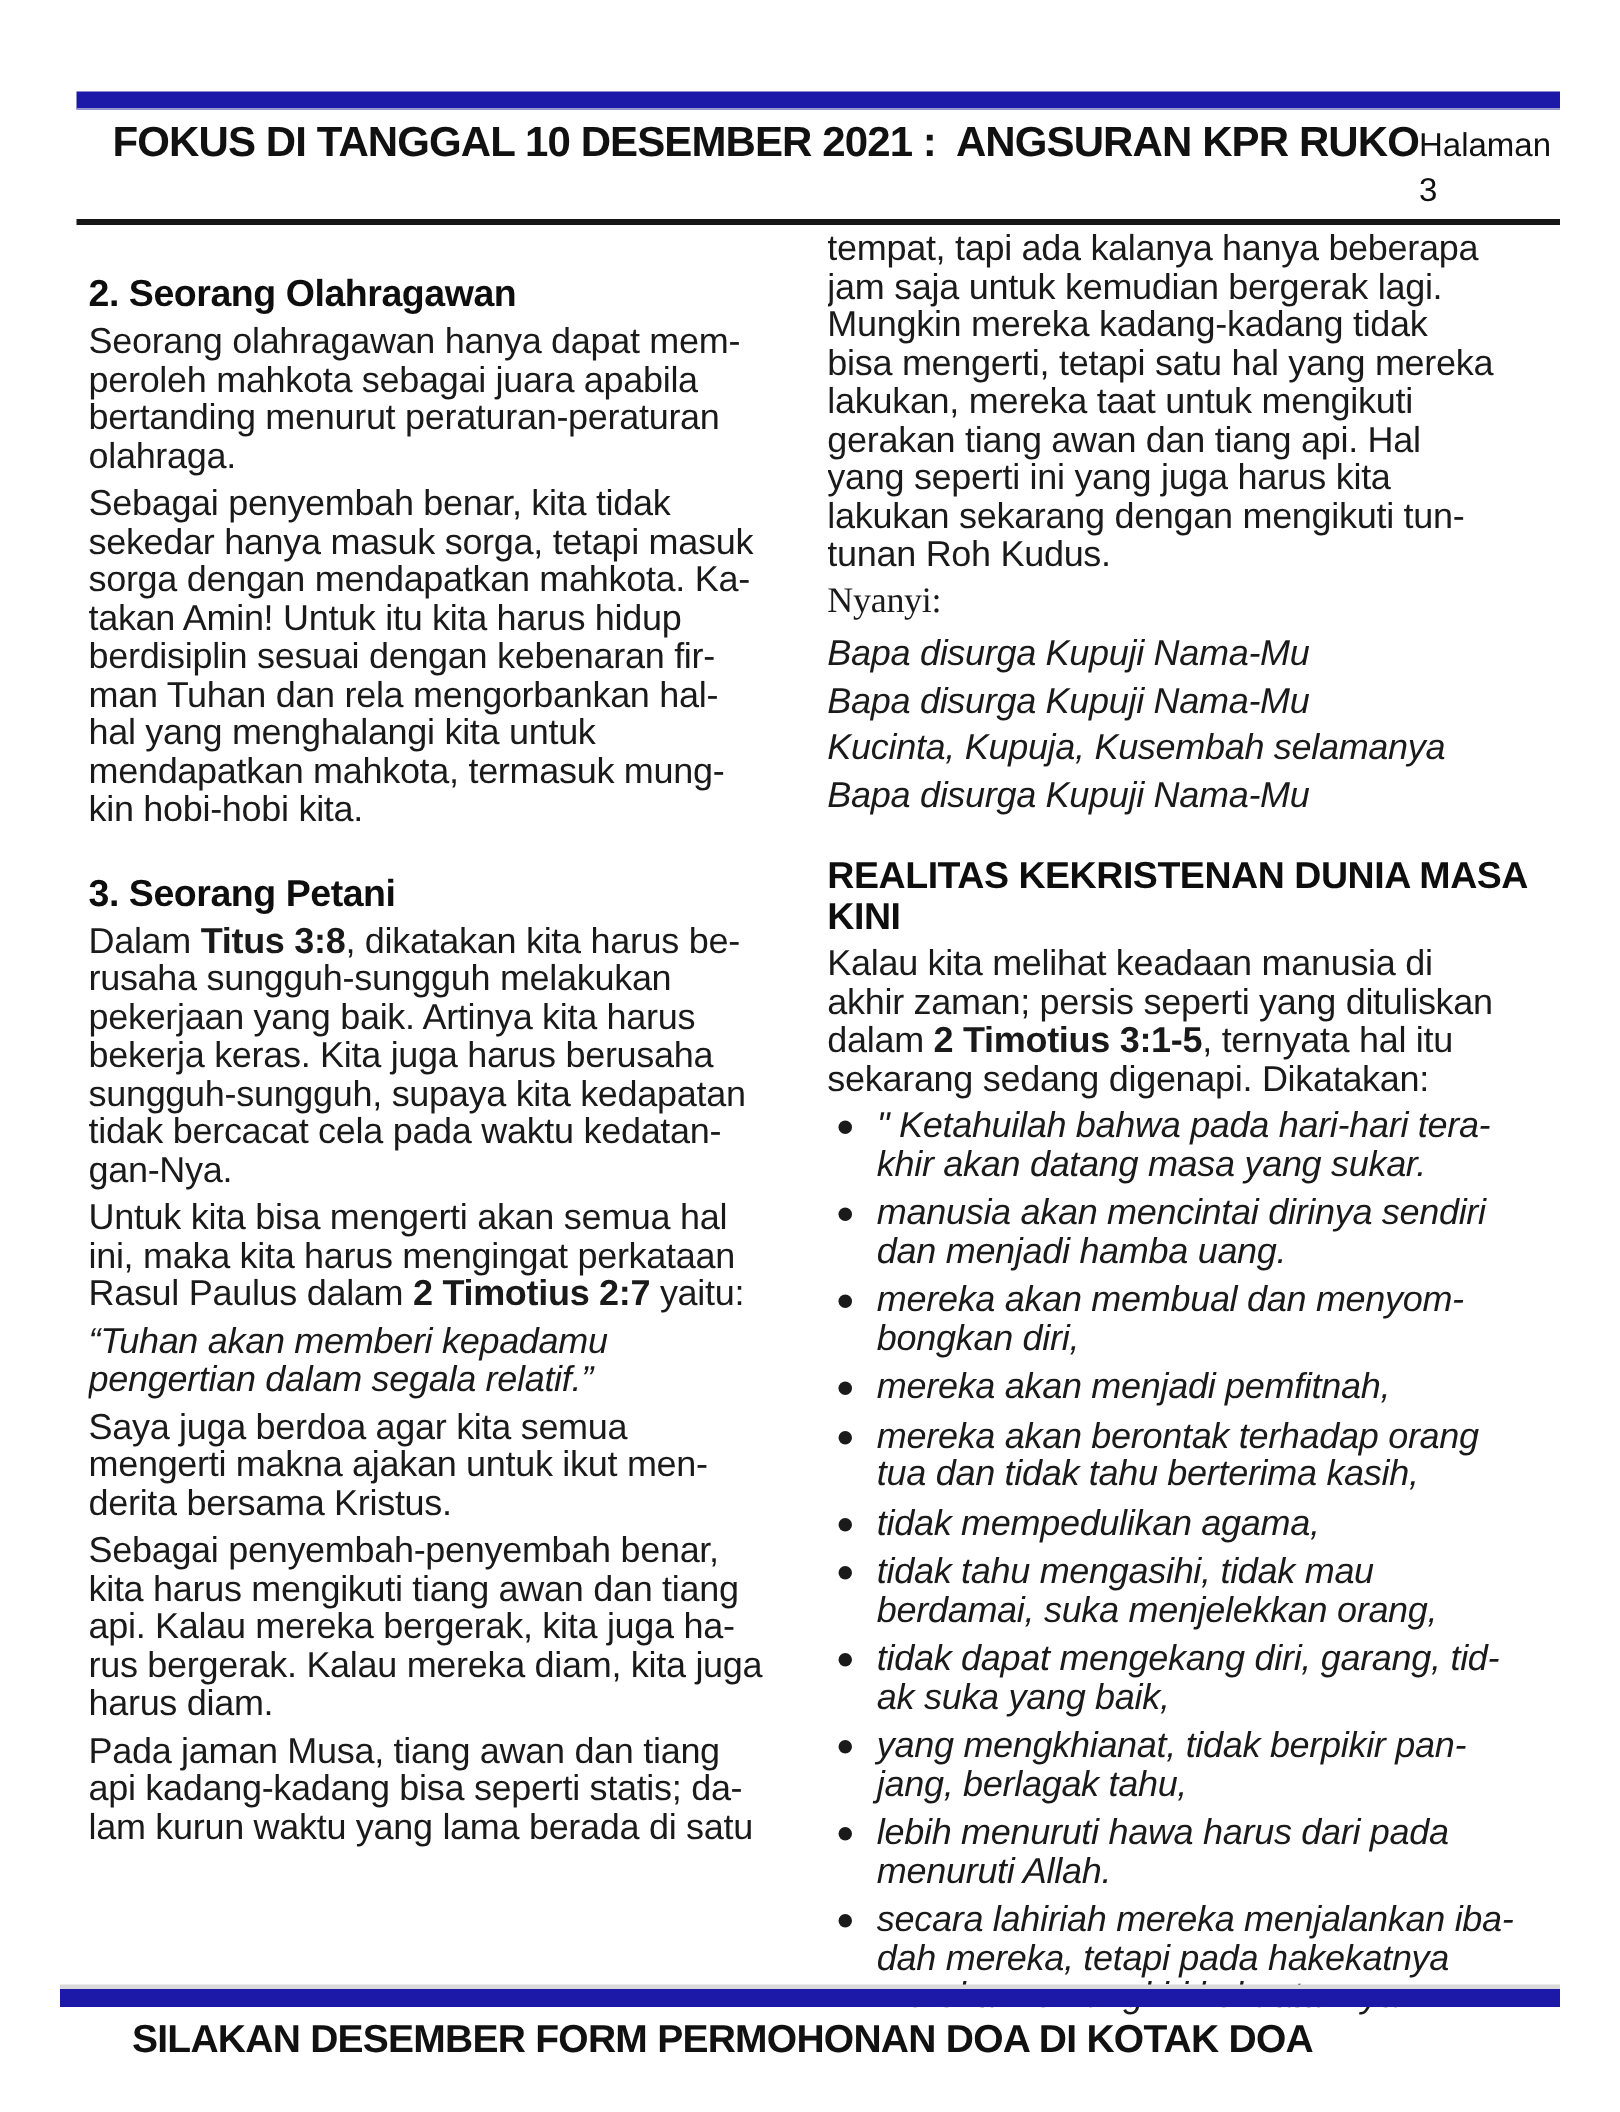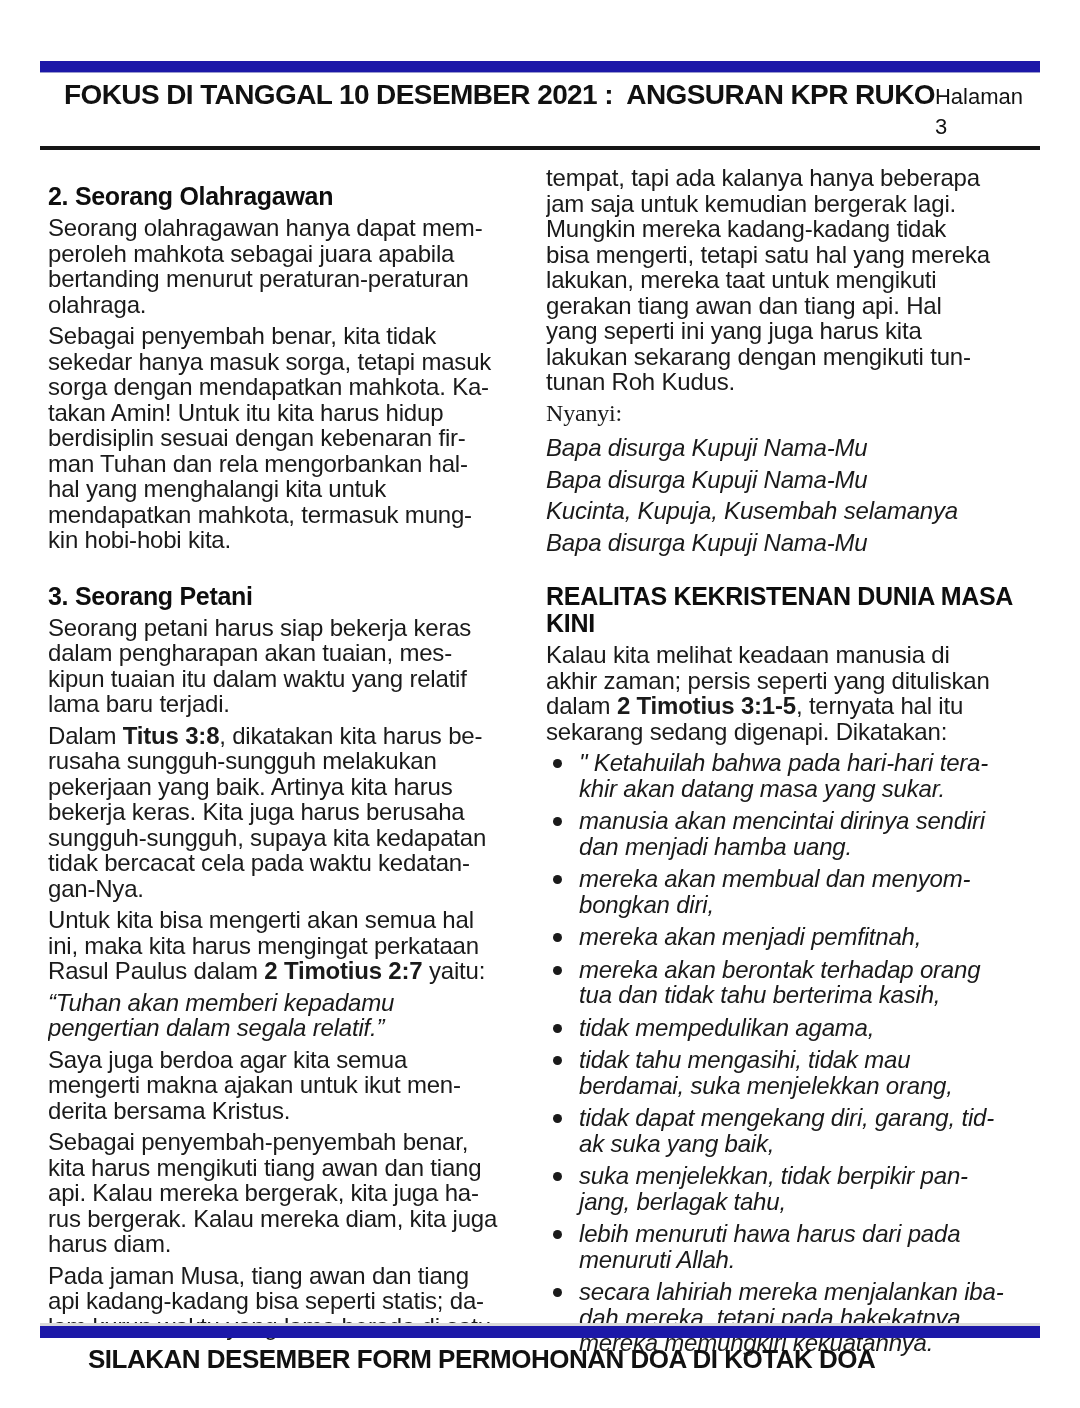--- a/index.html
+++ b/index.html
@@ -5,20 +5,21 @@
   * { margin: 0; padding: 0; box-sizing: border-box; }
   html, body { background: #ffffff; }
   .page {
     position: relative;
     width: 1080px;
     height: 1408px;
     background: #ffffff;
     overflow: hidden;
     font-family: "Liberation Sans", "DejaVu Sans", sans-serif;
     color: #1a1a1a;
+    padding-left: 11px;
   }
   .topbar {
     margin: 61px 40px 0 40px;
     height: 12px;
     background: #1c18a8;
     border-bottom: 1px solid #9a9ace;
   }
   .header-row {
     margin: 7px 50px 0 64px;
     display: flex;
@@ -61,21 +62,21 @@
   .col h3 {
     font-size: 25px;
     font-weight: bold;
     line-height: 27px;
     letter-spacing: -0.3px;
     margin: 30px 0 5px 0;
     color: #0e0e0e;
   }
   .col h3.first { margin-top: 30px; }
   .col.right h3 { margin-top: 28px; }
-  .col.right p.cont { margin-top: 12px; }
+  .col.right p.cont { margin-top: 0; }
   .italic { font-style: italic; }
   p.song { margin-bottom: 6px; }
   p.nyanyi { margin-bottom: 9px; font-family: Liberation Serif, serif; }
   ul.bullets {
     list-style: none;
     margin-top: 2px;
   }
   ul.bullets li {
     position: relative;
     padding-left: 33px;
@@ -139,24 +140,20 @@
 sekedar hanya masuk sorga, tetapi masuk
 sorga dengan mendapatkan mahkota. Ka-
 takan Amin! Untuk itu kita harus hidup
 berdisiplin sesuai dengan kebenaran fir-
 man Tuhan dan rela mengorbankan hal-
 hal yang menghalangi kita untuk
 mendapatkan mahkota, termasuk mung-
 kin hobi-hobi kita.</p>
 
       <h3>3. Seorang Petani</h3>
-      <p>Seorang petani harus siap bekerja keras
-dalam pengharapan akan tuaian, mes-
-kipun tuaian itu dalam waktu yang relatif
-lama baru terjadi.</p>
       <p><span>Dalam </span><b>Titus 3:8</b><span>, dikatakan kita harus be-
 rusaha sungguh-sungguh melakukan
 pekerjaan yang baik. Artinya kita harus
 bekerja keras. Kita juga harus berusaha
 sungguh-sungguh, supaya kita kedapatan
 tidak bercacat cela pada waktu kedatan-
 gan-Nya.</span></p>
       <p><span>Untuk kita bisa mengerti akan semua hal
 ini, maka kita harus mengingat perkataan
 Rasul Paulus dalam </span><b>2 Timotius 2:7</b><span> yaitu:</span></p>
@@ -206,21 +203,21 @@
         <li>mereka akan membual dan menyom-
 bongkan diri,</li>
         <li>mereka akan menjadi pemfitnah,</li>
         <li>mereka akan berontak terhadap orang
 tua dan tidak tahu berterima kasih,</li>
         <li>tidak mempedulikan agama,</li>
         <li>tidak tahu mengasihi, tidak mau
 berdamai, suka menjelekkan orang,</li>
         <li>tidak dapat mengekang diri, garang, tid-
 ak suka yang baik,</li>
-        <li>suka menjelekkan, tidak berpikir pan-
+        <li>yang mengkhianat, tidak berpikir pan-
 jang, berlagak tahu,</li>
         <li>lebih menuruti hawa harus dari pada
 menuruti Allah.</li>
         <li>secara lahiriah mereka menjalankan iba-
 dah mereka, tetapi pada hakekatnya
 mereka memungkiri kekuatannya.</li>
       </ul>
     </div>
 
   </div>

